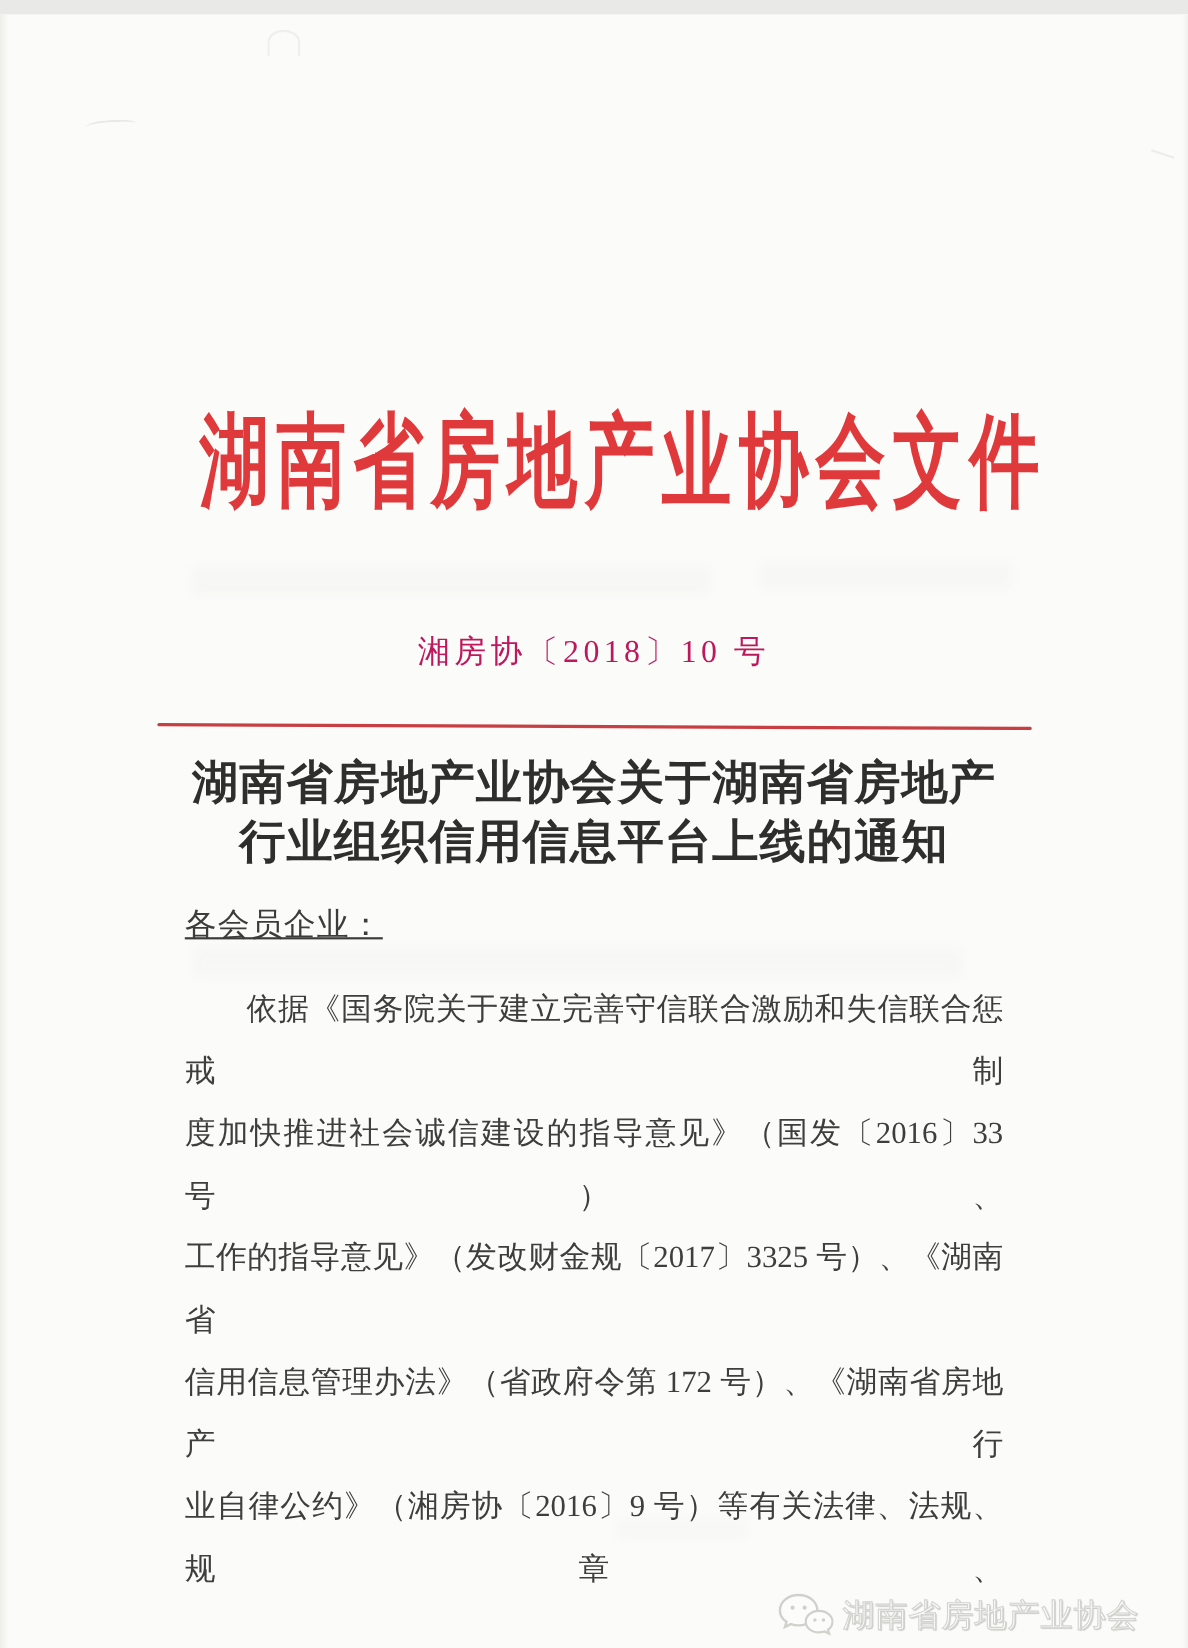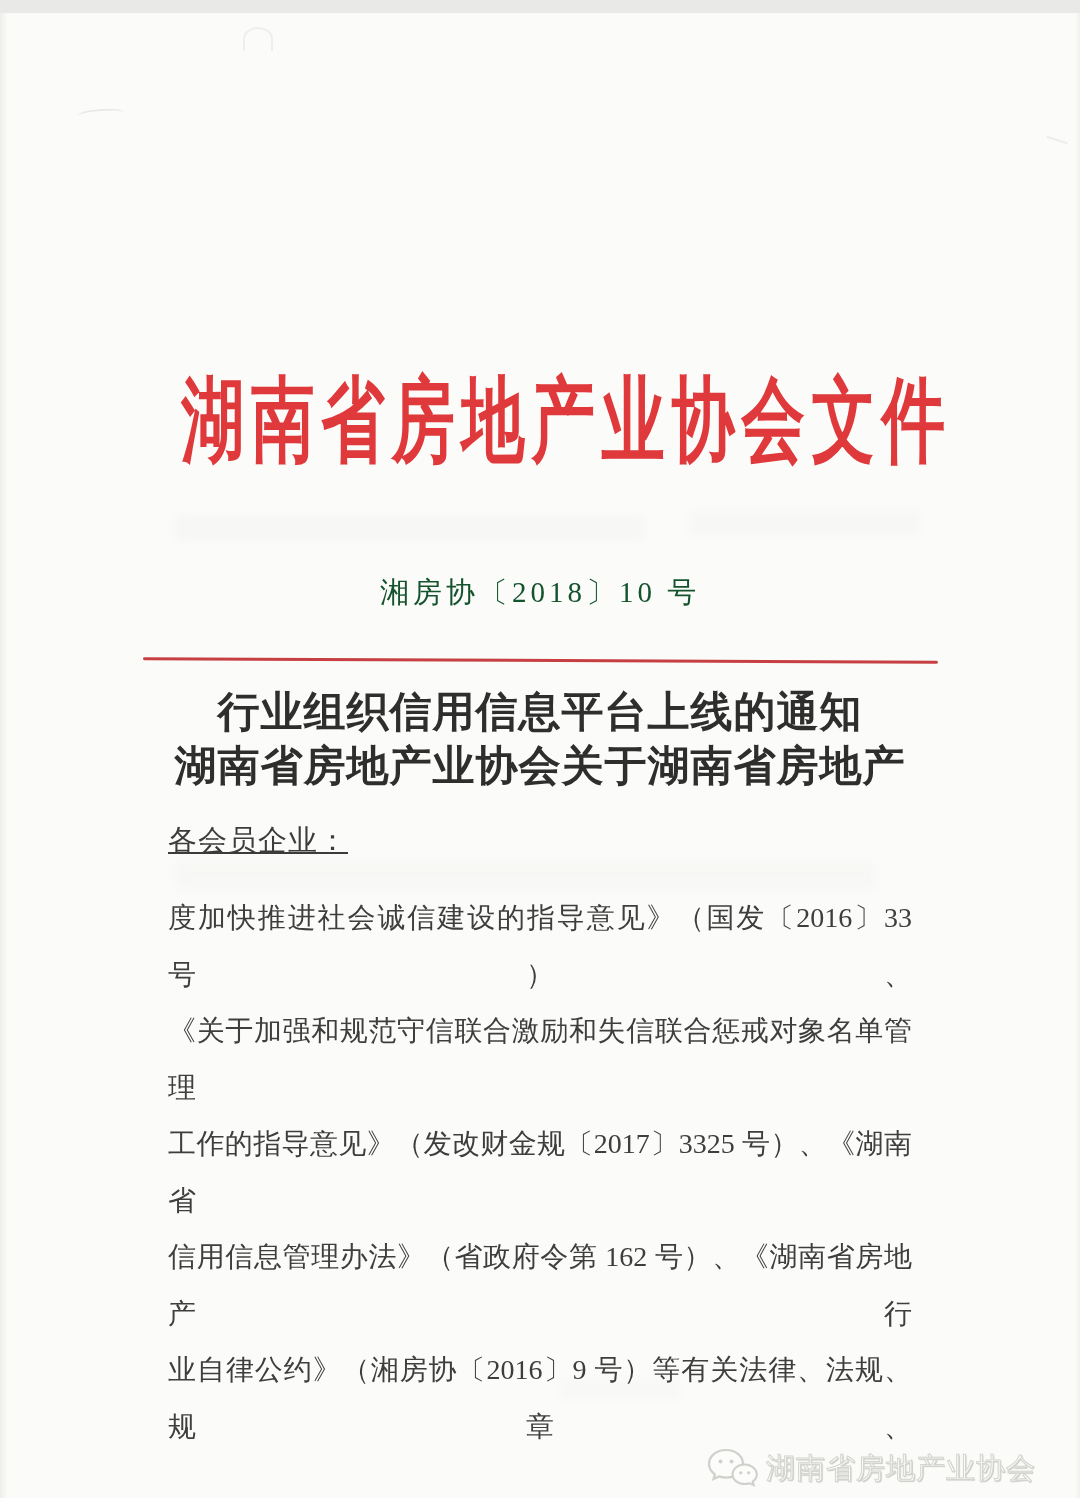--- a/index.html
+++ b/index.html
@@ -40,21 +40,21 @@
     font-size:93px;font-weight:bold;
     color:#e0393b;
     white-space:nowrap;
   }
   .banner-inner{display:inline-block;letter-spacing:10px;
     transform:scaleX(0.68);transform-origin:50% 50%;}
 
   
   .doc-number{
     position:absolute;left:0;top:560px;width:100%;
-    text-align:center;font-size:29px;letter-spacing:4px;color:#14532d;
+    text-align:center;font-size:29px;letter-spacing:4px;color:#be185d;
   }
 
   
   .red-rule{
     position:absolute;left:143px;top:646px;width:795px;height:3px;
     background:#c73f42;transform:rotate(0.25deg);border-radius:2px;
   }
 
   
   .notice-title{
@@ -111,31 +111,31 @@
 
   <div class="banner">
     <span class="banner-inner">湖南省房地产业协会文件</span>
   </div>
 
   <div class="doc-number">湘房协〔2018〕10 号</div>
 
   <div class="red-rule"></div>
 
   <div class="notice-title">
+    <div>湖南省房地产业协会关于湖南省房地产</div>
     <div>行业组织信用信息平台上线的通知</div>
-    <div>湖南省房地产业协会关于湖南省房地产</div>
   </div>
 
   <div class="salutation">各会员企业：</div>
 
   <div class="body-para">
+    <div class="body-line indent">依据《国务院关于建立完善守信联合激励和失信联合惩戒制</div>
     <div class="body-line">度加快推进社会诚信建设的指导意见》（国发〔2016〕33 号）、</div>
-    <div class="body-line">《关于加强和规范守信联合激励和失信联合惩戒对象名单管理</div>
     <div class="body-line">工作的指导意见》（发改财金规〔2017〕3325 号）、《湖南省</div>
-    <div class="body-line">信用信息管理办法》（省政府令第 162 号）、《湖南省房地产行</div>
+    <div class="body-line">信用信息管理办法》（省政府令第 172 号）、《湖南省房地产行</div>
     <div class="body-line">业自律公约》（湘房协〔2016〕9 号）等有关法律、法规、规章、</div>
 
   </div>
 
   <div class="watermark">
     <svg class="wm-icon" width="52" height="44" viewBox="0 0 52 44">
 
       <path d="M20 3 C10 3 3 9.5 3 17 C3 21.5 5.5 25 9 27.4 L7.6 32 L13 29.4 C15.2 30.2 17.5 30.6 20 30.6 C30 30.6 37 24.4 37 17 C37 9.5 30 3 20 3 Z" fill="#fcfcfa" stroke="#d0d0cc" stroke-width="2.2"></path>
       <circle cx="14.5" cy="14.5" r="1.9" fill="#d0d0cc"></circle>
       <circle cx="25.5" cy="14.5" r="1.9" fill="#d0d0cc"></circle>

